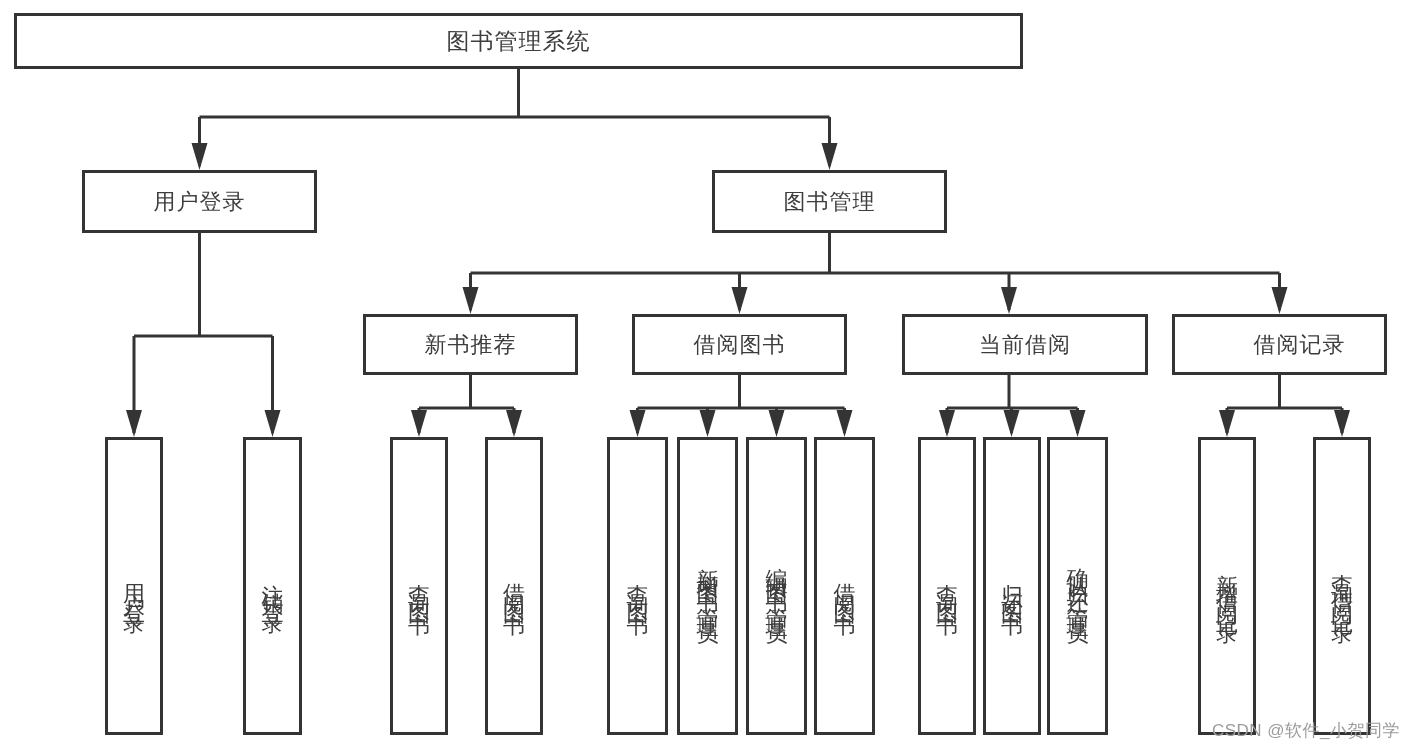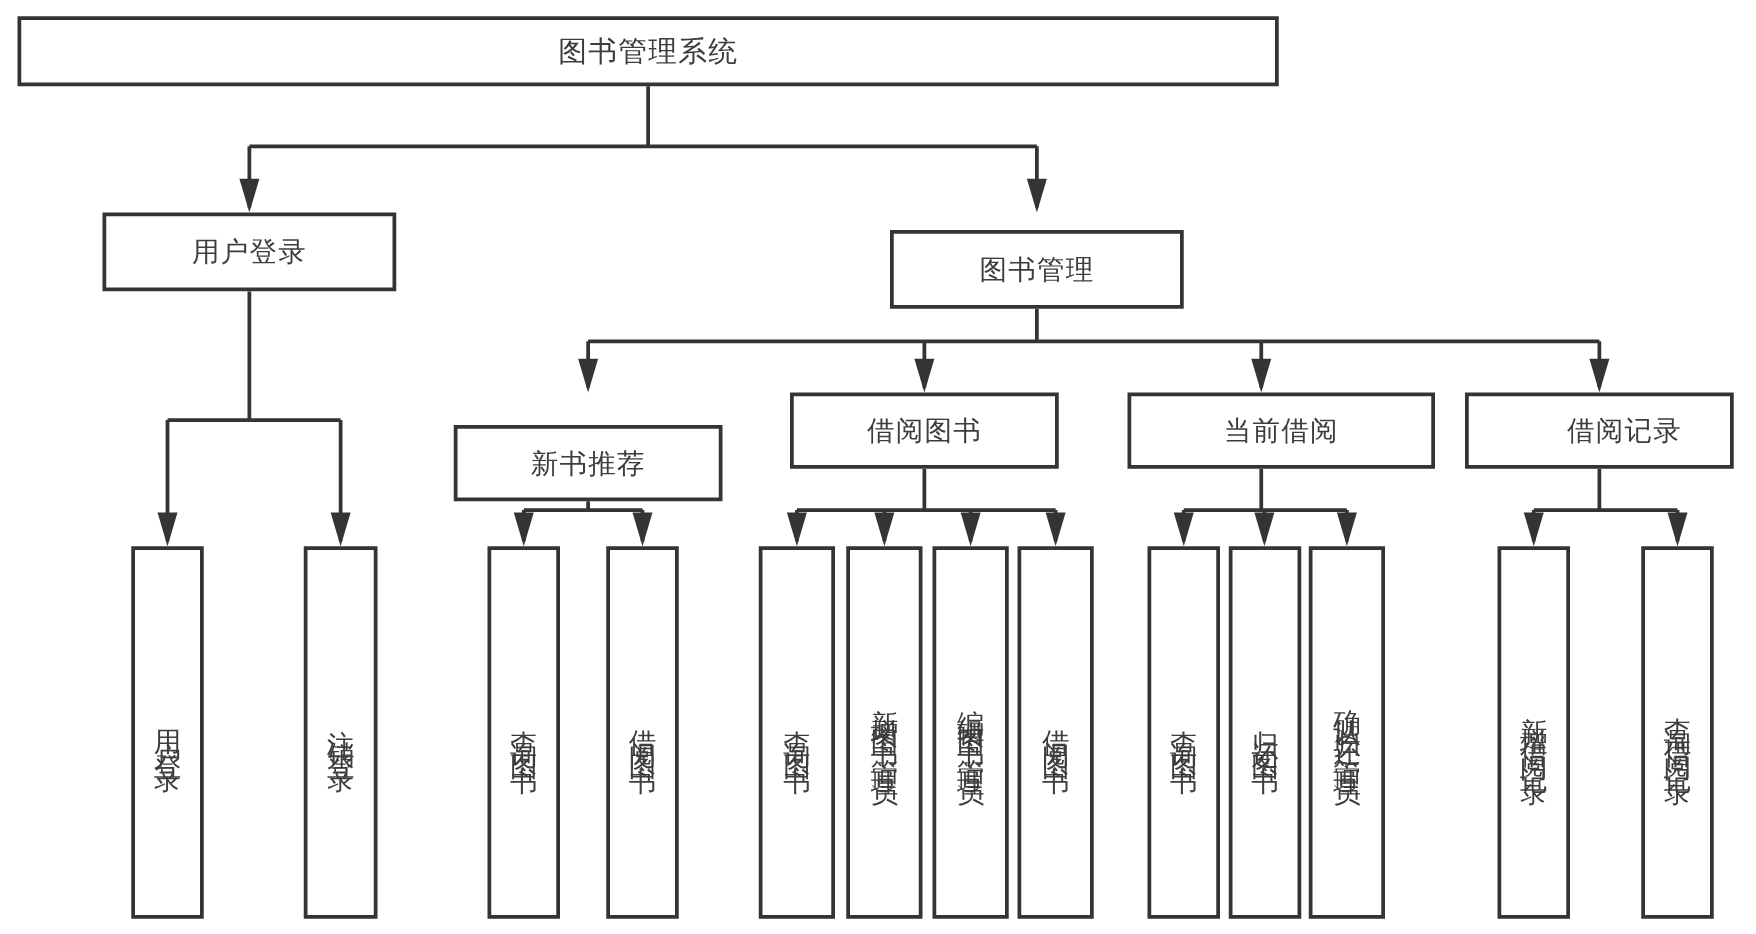--- a/index.html
+++ b/index.html
@@ -103,25 +103,25 @@
     </g>
   </svg>
 
   <div class="box hbox root-box" style="left:14px; top:13px; width:1009px; height:56px;">
     <span>图书管理系统</span>
   </div>
 
   <div class="box hbox" style="left:82px; top:170px; width:235px; height:63px;">
     <span>用户登录</span>
   </div>
-  <div class="box hbox" style="left:712px; top:184px; width:235px; height:63px;">
+  <div class="box hbox" style="left:712px; top:170px; width:235px; height:63px;">
     <span>图书管理</span>
   </div>
 
-  <div class="box hbox" style="left:363px; top:314px; width:215px; height:61px;margin-top:26px;">
+  <div class="box hbox" style="left:363px; top:314px; width:215px; height:61px;">
     <span>新书推荐</span>
   </div>
   <div class="box hbox" style="left:632px; top:314px; width:215px; height:61px;">
     <span>借阅图书</span>
   </div>
   <div class="box hbox" style="left:902px; top:314px; width:246px; height:61px;">
     <span>当前借阅</span>
   </div>
   <div class="box hbox" style="left:1172px; top:314px; width:215px; height:61px;padding-left:40px;">
     <span>借阅记录</span>
@@ -164,14 +164,15 @@
     <span>确认归还（管理员）</span>
   </div>
 
   <div class="box vbox" style="left:1198px; top:437px; width:58px; height:298px;">
     <span>新增借阅记录</span>
   </div>
   <div class="box vbox" style="left:1313px; top:437px; width:58px; height:298px;">
     <span>查询借阅记录</span>
   </div>
 
+  <div id="watermark">CSDN @软件_小贺同学</div>
 
 </div>
 
 </body></html>

